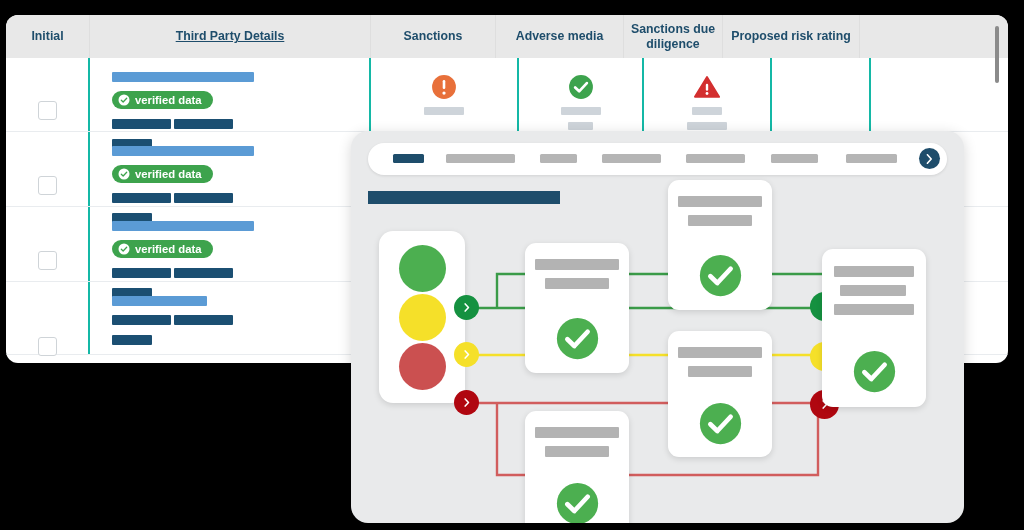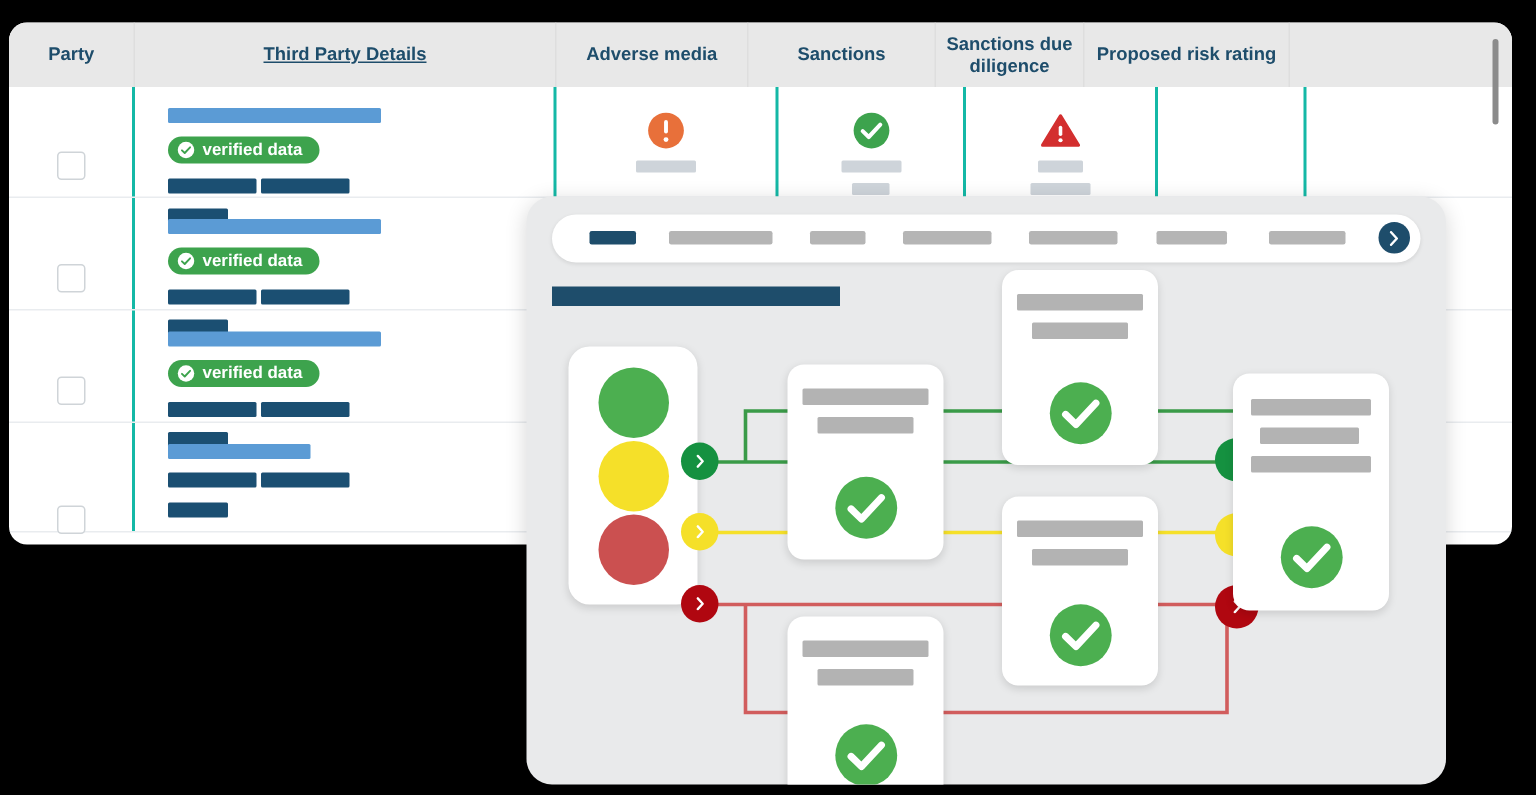--- a/index.html
+++ b/index.html
@@ -107,24 +107,24 @@
 </style>
 </head>
 <body>
 
 <div id="stage">
 
   <div id="table-panel">
     <div id="table-inner">
 
       <div class="thead">
-        <div class="th c-select">Party</div>
+        <div class="th c-select">Initial</div>
         <div class="th c-details">Third Party Details</div>
+        <div class="th c-sanctions">Sanctions</div>
         <div class="th c-adverse">Adverse media</div>
-        <div class="th c-sanctions">Sanctions</div>
         <div class="th c-edd">Sanctions due diligence</div>
         <div class="th c-proposed">Proposed risk rating</div>
       </div>
 
       <div class="tbody" id="tbody">
           <div class="trow" style="height: 74px;">
             <div class="td c-select">
               <div style="height:100%;display:flex;align-items:flex-start;justify-content:center;padding-top:16px">
                 <span class="checkbox"></span>
               </div>

